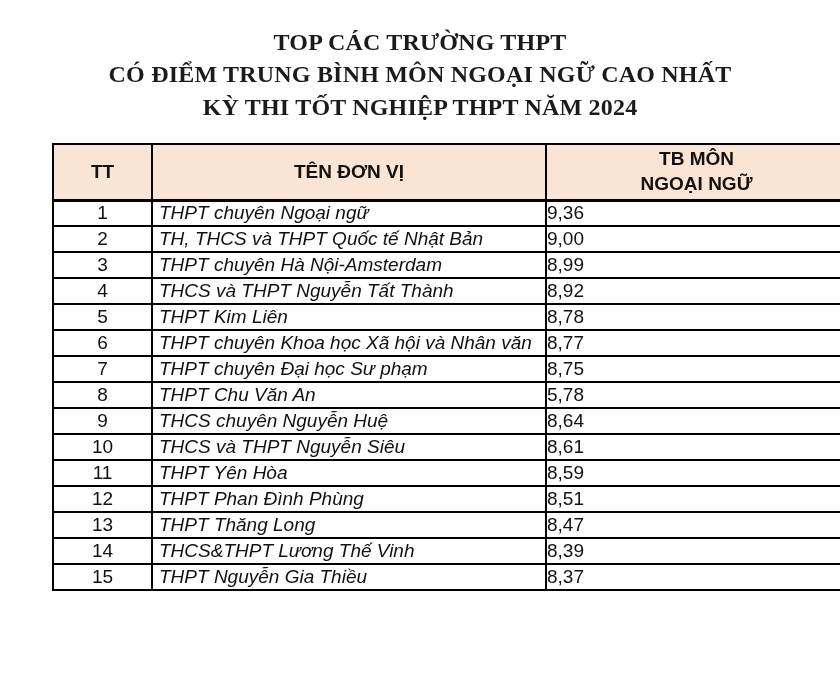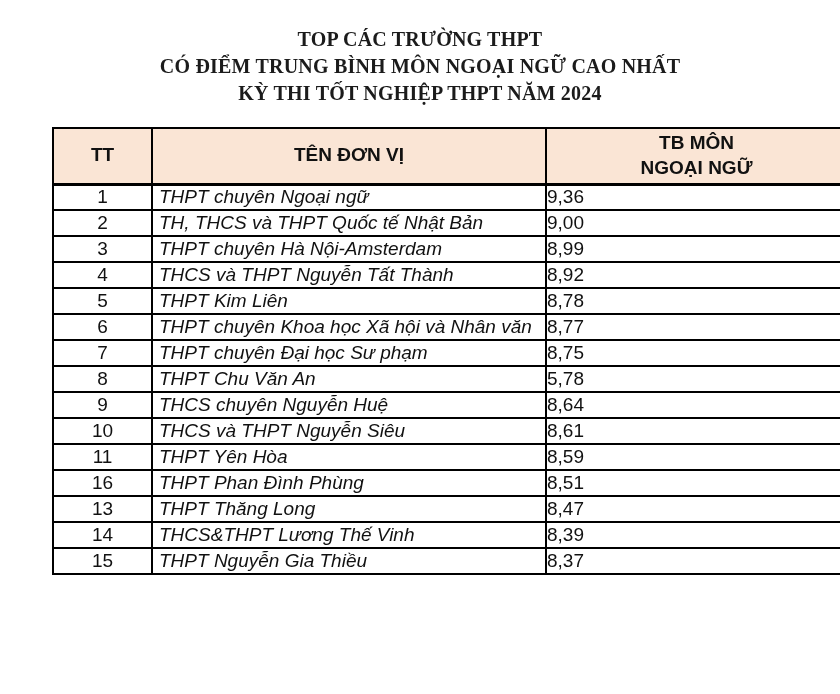--- a/index.html
+++ b/index.html
@@ -18,21 +18,21 @@
     overflow: hidden;
     font-family: "Liberation Sans", sans-serif;
     color: var(--text-color);
   }
   .page { width: 840px; height: 694px; position: relative; }
   .title-block {
     padding-top: 26px;
     text-align: center;
     font-family: "Liberation Serif", serif;
     font-weight: bold;
-    font-size: 20px;
+    font-size: 24px;
     line-height: 1.35;
     color: var(--title-color);
     letter-spacing: 0.2px;
   }
   .table-wrap { margin: 20px 16px 0 30px; }
   table.score-table {
     border-collapse: collapse;
     width: 794px;
     table-layout: fixed;
     margin-left: 22px;
@@ -145,21 +145,21 @@
             <td class="col-tt">10</td>
             <td class="col-name">THCS và THPT Nguyễn Siêu</td>
             <td class="col-score">8,61</td>
           </tr>
           <tr>
             <td class="col-tt">11</td>
             <td class="col-name">THPT Yên Hòa</td>
             <td class="col-score">8,59</td>
           </tr>
           <tr>
-            <td class="col-tt">16</td>
+            <td class="col-tt">12</td>
             <td class="col-name">THPT Phan Đình Phùng</td>
             <td class="col-score">8,51</td>
           </tr>
           <tr>
             <td class="col-tt">13</td>
             <td class="col-name">THPT Thăng Long</td>
             <td class="col-score">8,47</td>
           </tr>
           <tr>
             <td class="col-tt">14</td>

